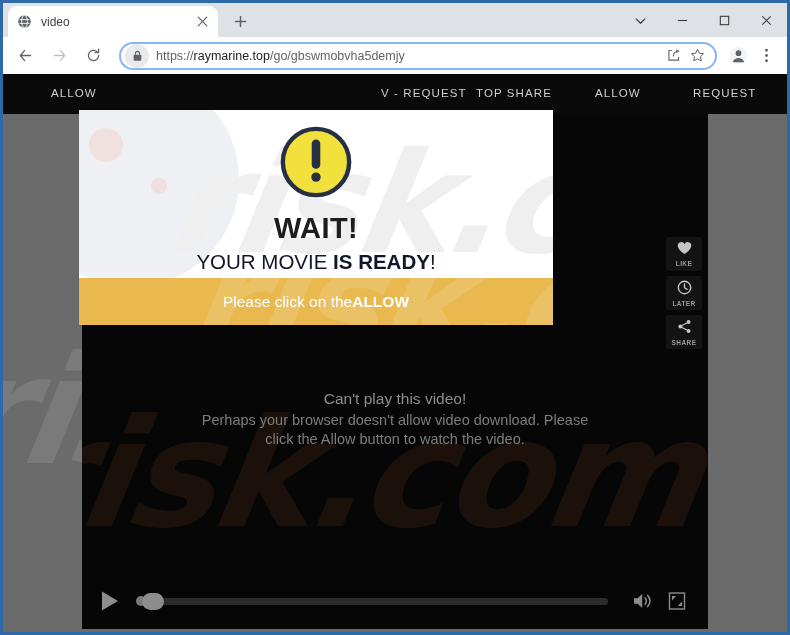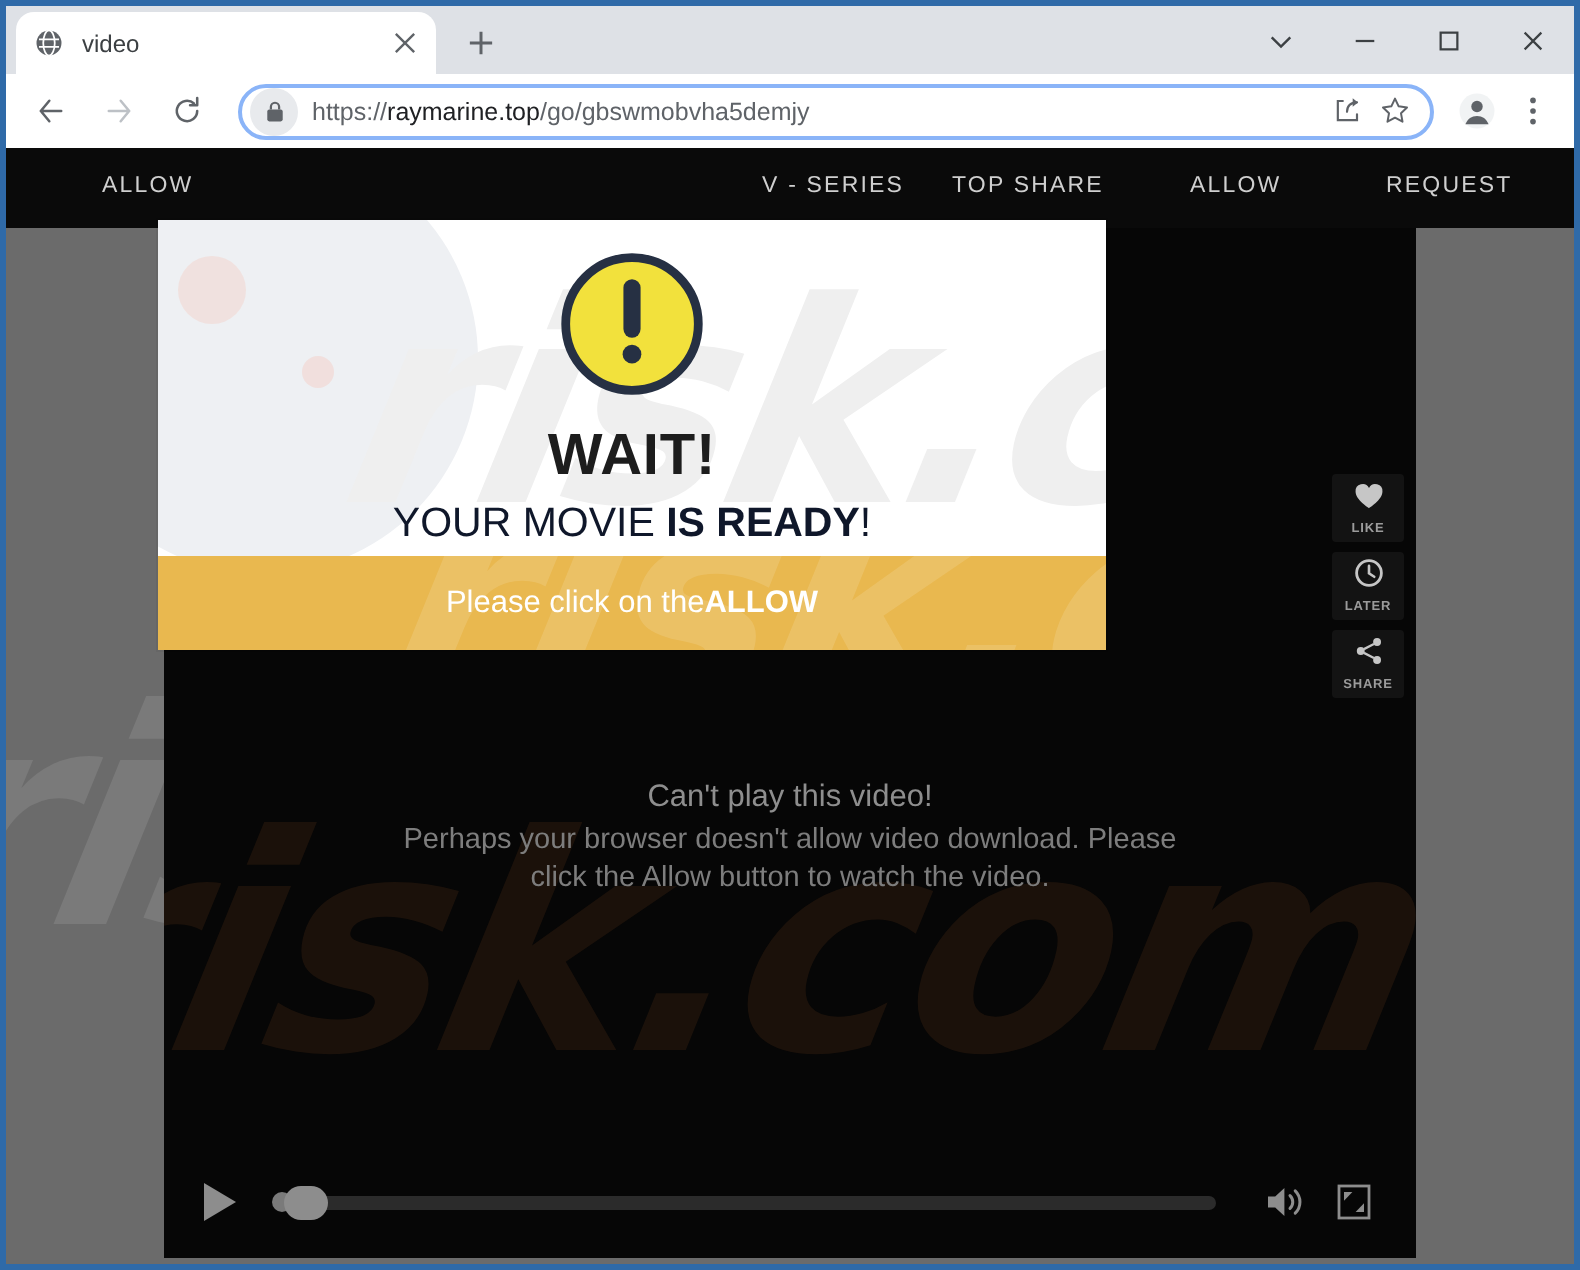--- a/index.html
+++ b/index.html
@@ -407,21 +407,21 @@
       </svg>
     </div>
   </div>
 
   <div id="viewport">
 
     <div id="watermark">risk.com</div>
 
     <div id="sitenav">
       <span class="navitem" style="left:48px">ALLOW</span>
-      <span class="navitem" style="left:378px">V - SERIES</span>
+      <span class="navitem" style="left:378px">V - REQUEST</span>
       <span class="navitem" style="left:473px">TOP SHARE</span>
       <span class="navitem" style="left:592px">ALLOW</span>
       <span class="navitem" style="left:690px">REQUEST</span>
     </div>
 
     <div id="videobox">
       <div class="vid-watermark">risk.com</div>
 
       <div id="hdlogo">
         <span class="reel">

